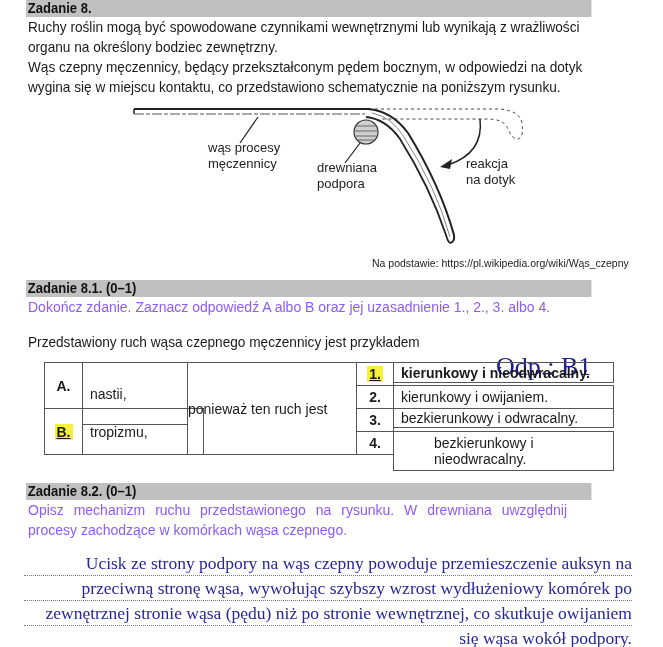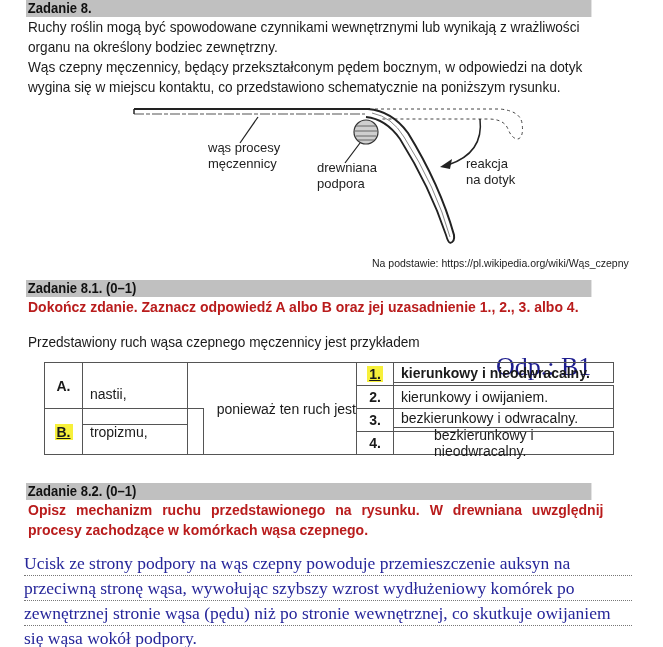--- a/index.html
+++ b/index.html
@@ -13,39 +13,40 @@
     background: #c0c0c0;
     font-family: "Liberation Sans", sans-serif; font-weight: bold;
     font-size: 14px; line-height: 17px; padding-left: 2px; box-sizing: border-box;
     color: #111; transform: scaleX(0.93); transform-origin: left center;
   }
   .body-text {
     position: absolute; left: 28px; font-size: 14.5px; line-height: 20px; color: #1a1a1a;
     white-space: nowrap; transform: scaleX(0.94); transform-origin: left top;
   }
   .bold-text {
-    position: absolute; left: 28px; font-size: 14px; line-height: 20px; font-weight: bold; color: #b91c1c;
+    position: absolute; left: 28px; font-size: 14px; line-height: 20px; font-weight: normal; color: #8b5cf6;
     white-space: nowrap;
   }
   .fig-label { position: absolute; font-size: 13px; line-height: 16px; color: #222; }
   .source { position: absolute; left: 372px; top: 257px; font-size: 10.5px; color: #222; white-space: nowrap; }
   .answer-big {
     position: absolute; left: 496px; top: 324px; font-family: "Liberation Serif", serif;
     font-size: 26px; color: #1d1d8e; line-height: 30px; margin-top: 28px;
   }
   
   .tbl { position: absolute; left: 44px; top: 362px; width: 570px; height: 93px; }
   .cell { position: absolute; border: 1px solid #555; box-sizing: border-box; font-size: 14px; color: #1a1a1a; display: flex; align-items: center; }
   .lbl { font-weight: bold; justify-content: center; }
   .hl { background: #f7f03a; text-decoration: underline; padding: 0 2px; }
   .txt { padding-left: 7px; }
   .answer-line {
     position: absolute; left: 24px; width: 608px; font-family: "Liberation Serif", serif;
     font-size: 17.5px; line-height: 24px; color: #26269a; white-space: nowrap;
     border-bottom: 1px dotted #777;
+    text-align: right;
   }
 </style>
 </head>
 <body>
 
 <div class="bar" style="top:0px;">Zadanie 8.</div>
 
 <div class="body-text" style="top:17px;">Ruchy roślin mogą być spowodowane czynnikami wewnętrznymi lub wynikają z wrażliwości</div>
 <div class="body-text" style="top:37px;">organu na określony bodziec zewnętrzny.</div>
 <div class="body-text" style="top:57px;">Wąs czepny męczennicy, będący przekształconym pędem bocznym, w odpowiedzi na dotyk</div>
@@ -95,21 +96,21 @@
   <div class="cell lbl" style="left:0;top:46px;width:39px;height:47px;">
     <span class="hl">B.</span>
   </div>
   <div class="cell txt" style="left:38px;top:0;width:106px;height:63px;">
     <span>nastii,</span>
   </div>
   <div class="cell txt" style="left:38px;top:46px;width:122px;height:47px;">
     <span>tropizmu,</span>
   </div>
 
-  <div class="cell" style="left:143px;top:0;width:170px;height:93px;justify-content:flex-end;">
+  <div class="cell" style="left:143px;top:0;width:170px;height:93px;justify-content:flex-start;">
     <span>ponieważ ten ruch jest</span>
   </div>
 
   <div class="cell lbl" style="left:312px;top:0;width:38px;height:24px;">
     <span class="hl">1.</span>
   </div>
   <div class="cell txt" style="left:349px;top:0;width:221px;height:21px;font-weight:bold;">
     <span>kierunkowy i nieodwracalny.</span>
   </div>
   <div class="cell lbl" style="left:312px;top:23px;width:38px;height:24px;">
@@ -120,21 +121,21 @@
   </div>
   <div class="cell lbl" style="left:312px;top:46px;width:38px;height:24px;">
     <span>3.</span>
   </div>
   <div class="cell txt" style="left:349px;top:46px;width:221px;height:20px;">
     <span>bezkierunkowy i odwracalny.</span>
   </div>
   <div class="cell lbl" style="left:312px;top:69px;width:38px;height:24px;">
     <span>4.</span>
   </div>
-  <div class="cell txt" style="left:349px;top:69px;width:221px;height:24px;padding-left:40px;">
+  <div class="cell txt" style="left:349px;top:69px;width:221px;height:40px;padding-left:40px;">
     <span>bezkierunkowy i nieodwracalny.</span>
   </div>
 </div>
 
 <div class="bar" style="top:483px;">Zadanie 8.2. (0–1)</div>
 <div class="bold-text" style="top:500px;word-spacing:6px;">Opisz mechanizm ruchu przedstawionego na rysunku. W drewniana uwzględnij</div>
 <div class="bold-text" style="top:520px;">procesy zachodzące w komórkach wąsa czepnego.</div>
 
 <div class="answer-line" style="top:551px;">Ucisk ze strony podpory na wąs czepny powoduje przemieszczenie auksyn na</div>
 <div class="answer-line" style="top:576px;">przeciwną stronę wąsa, wywołując szybszy wzrost wydłużeniowy komórek po</div>

